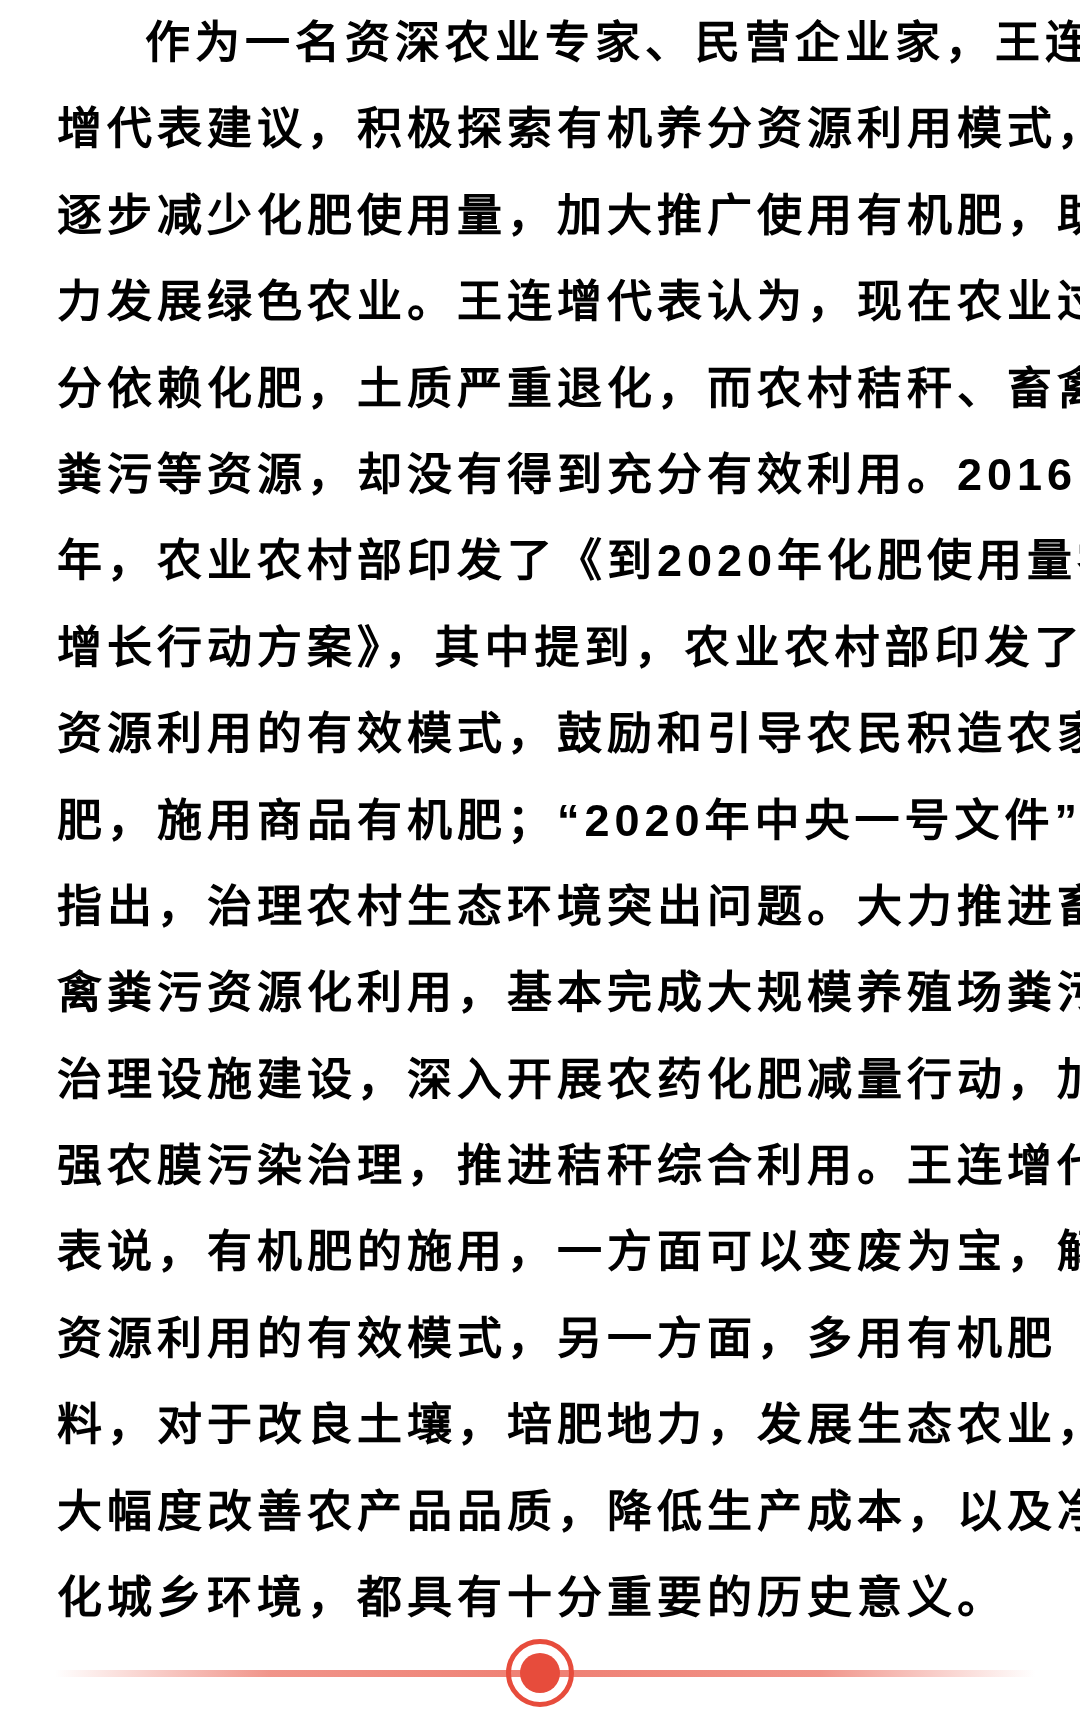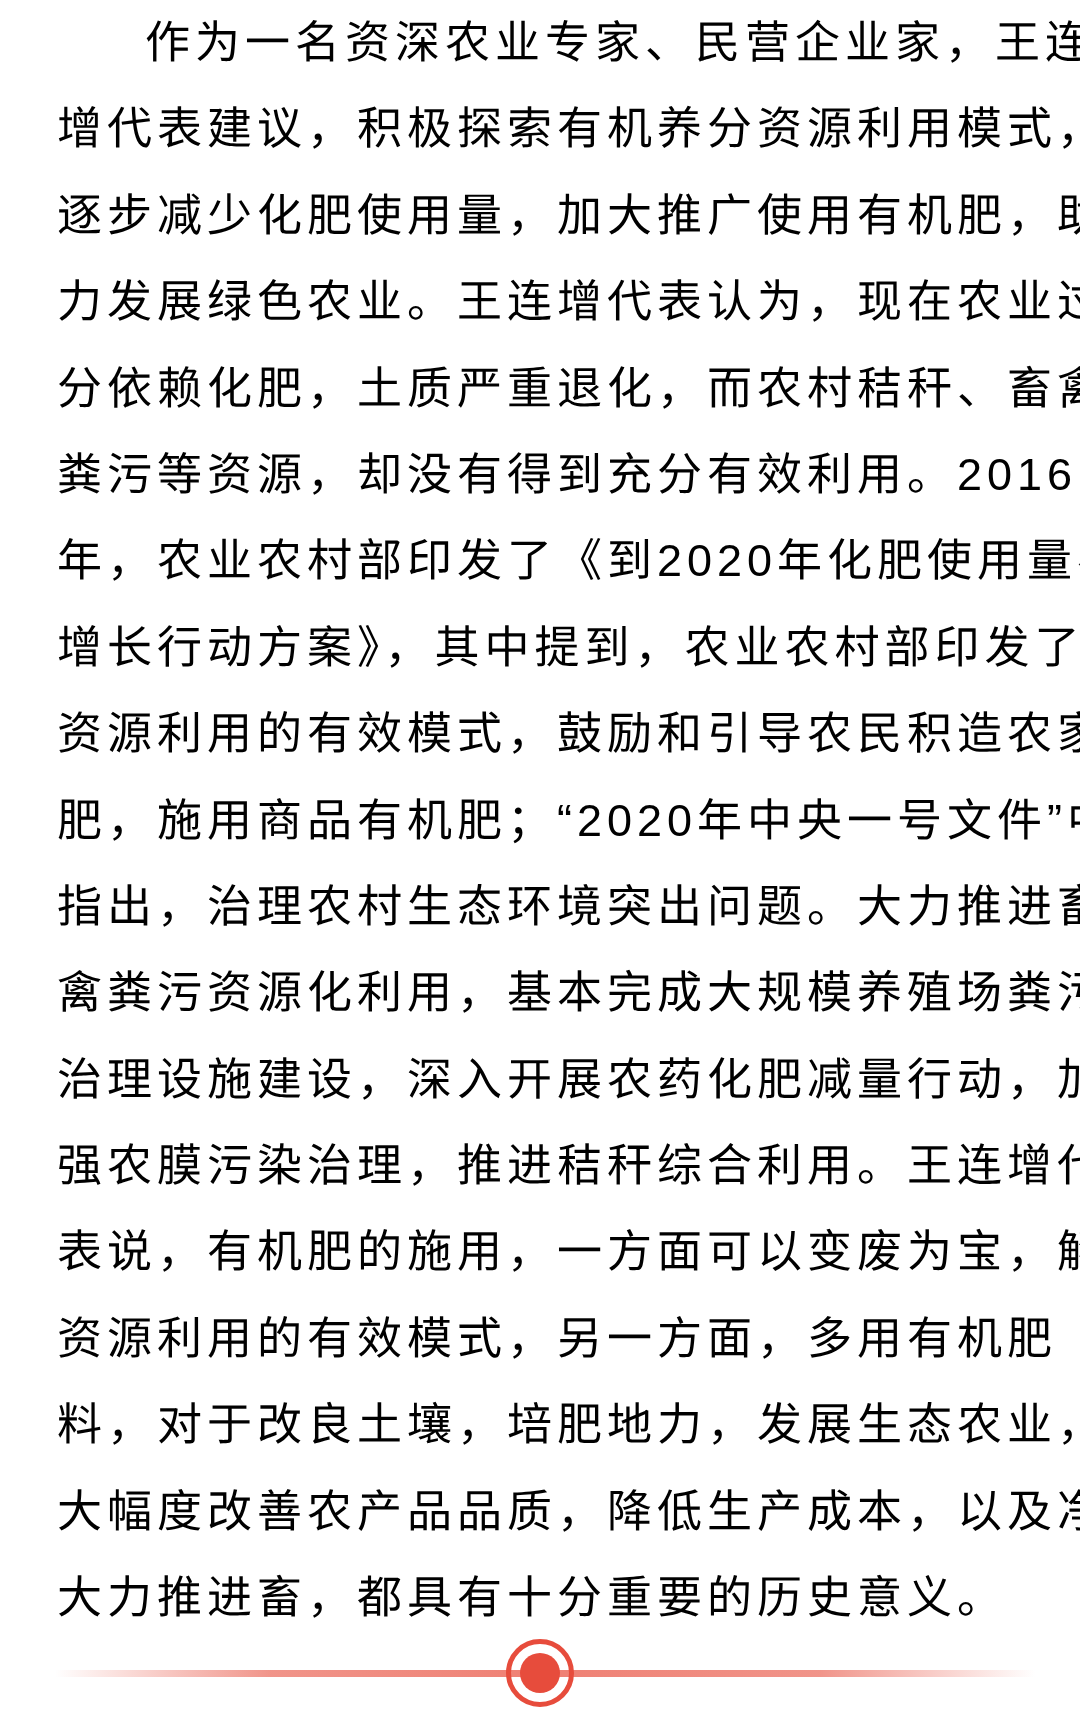--- a/index.html
+++ b/index.html
@@ -1,21 +1,21 @@
 <!DOCTYPE html>
 <html lang="zh-CN" style="--accent: #e74c3c; --line-mid: #ee8175; --bg: #ffffff; --text: #000000;"><head>
 <meta charset="utf-8">
 <style>
   :root{
     --accent:#e74c3c;
     --line-mid:#ee8175;
     --text:#000000;
     --bg:#ffffff;
   }
-  *{margin:0;padding:0;box-sizing:border-box;}
+  *{margin:0;padding:0;box-sizing:border-box;font-weight:bold;}
   html,body{width:1080px;height:1718px;background:var(--bg);overflow:hidden;}
   body{
     font-family:"Liberation Sans","DejaVu Sans",sans-serif;
     color:var(--text);
     position:relative;
   }
   .article{
     position:absolute;
     top:0;
     left:0;
@@ -96,20 +96,20 @@
   <div class="text-line">资源利用的有效模式，鼓励和引导农民积造农家</div>
   <div class="text-line">肥，施用商品有机肥；“2020年中央一号文件”中</div>
   <div class="text-line">指出，治理农村生态环境突出问题。大力推进畜</div>
   <div class="text-line">禽粪污资源化利用，基本完成大规模养殖场粪污</div>
   <div class="text-line">治理设施建设，深入开展农药化肥减量行动，加</div>
   <div class="text-line">强农膜污染治理，推进秸秆综合利用。王连增代</div>
   <div class="text-line">表说，有机肥的施用，一方面可以变废为宝，解</div>
   <div class="text-line">资源利用的有效模式，另一方面，多用有机肥</div>
   <div class="text-line">料，对于改良土壤，培肥地力，发展生态农业，</div>
   <div class="text-line">大幅度改善农产品品质，降低生产成本，以及净</div>
-  <div class="text-line last">大力推进畜，都具有十分重要的历史意义。</div>
+  <div class="text-line last">化城乡环境，都具有十分重要的历史意义。</div>
 </div>
 
 <div class="divider">
   <div class="divider-line"></div>
   <div class="divider-ring"></div>
   <div class="divider-dot"></div>
 </div>
 
 </body></html>

